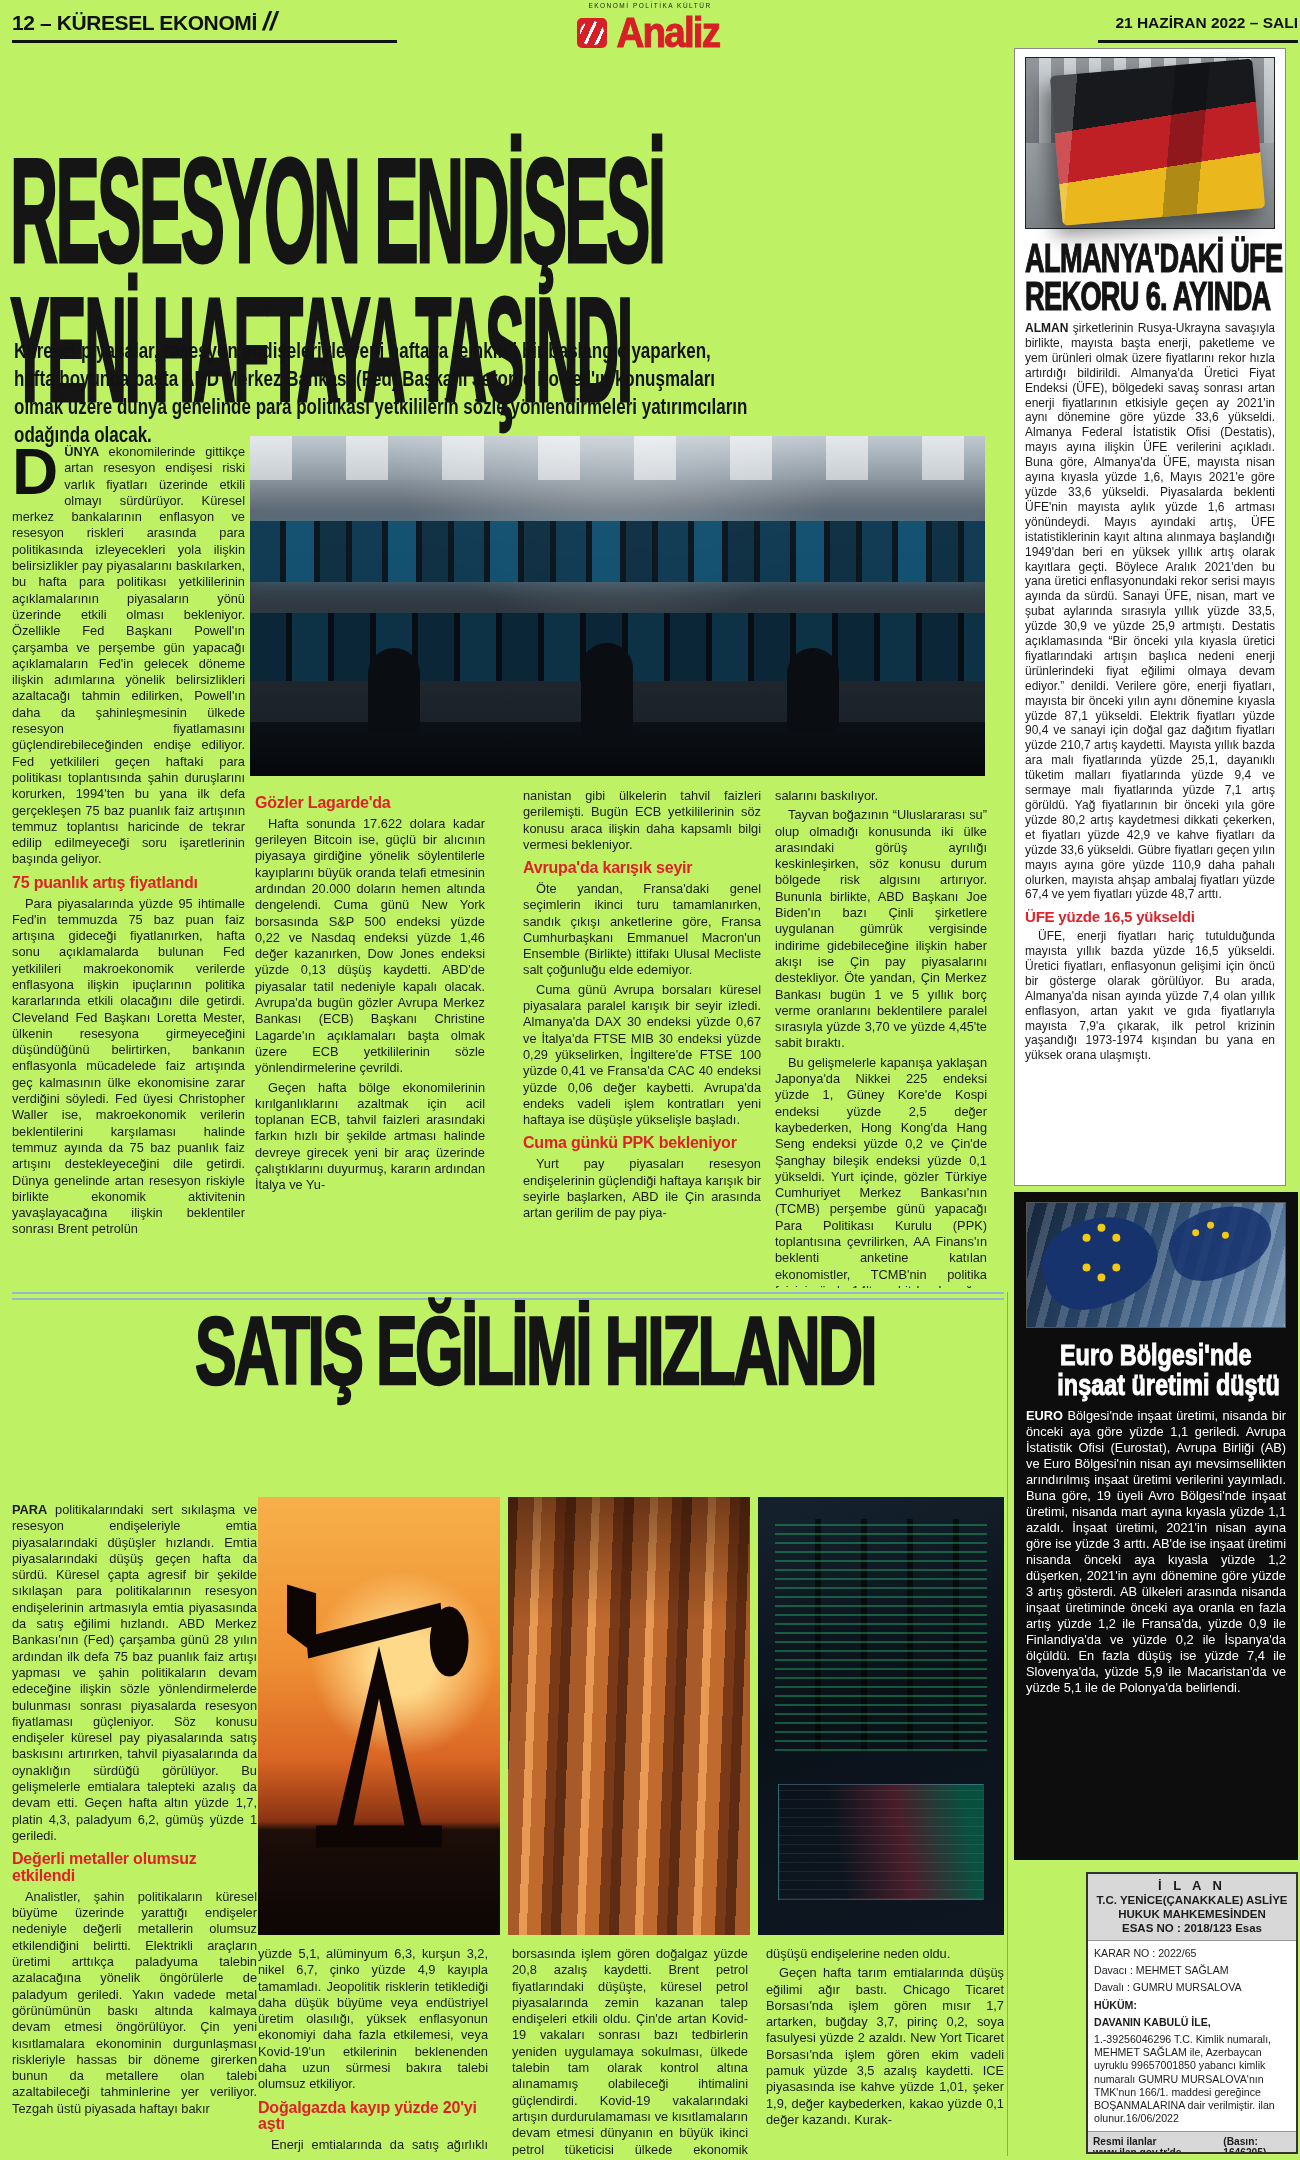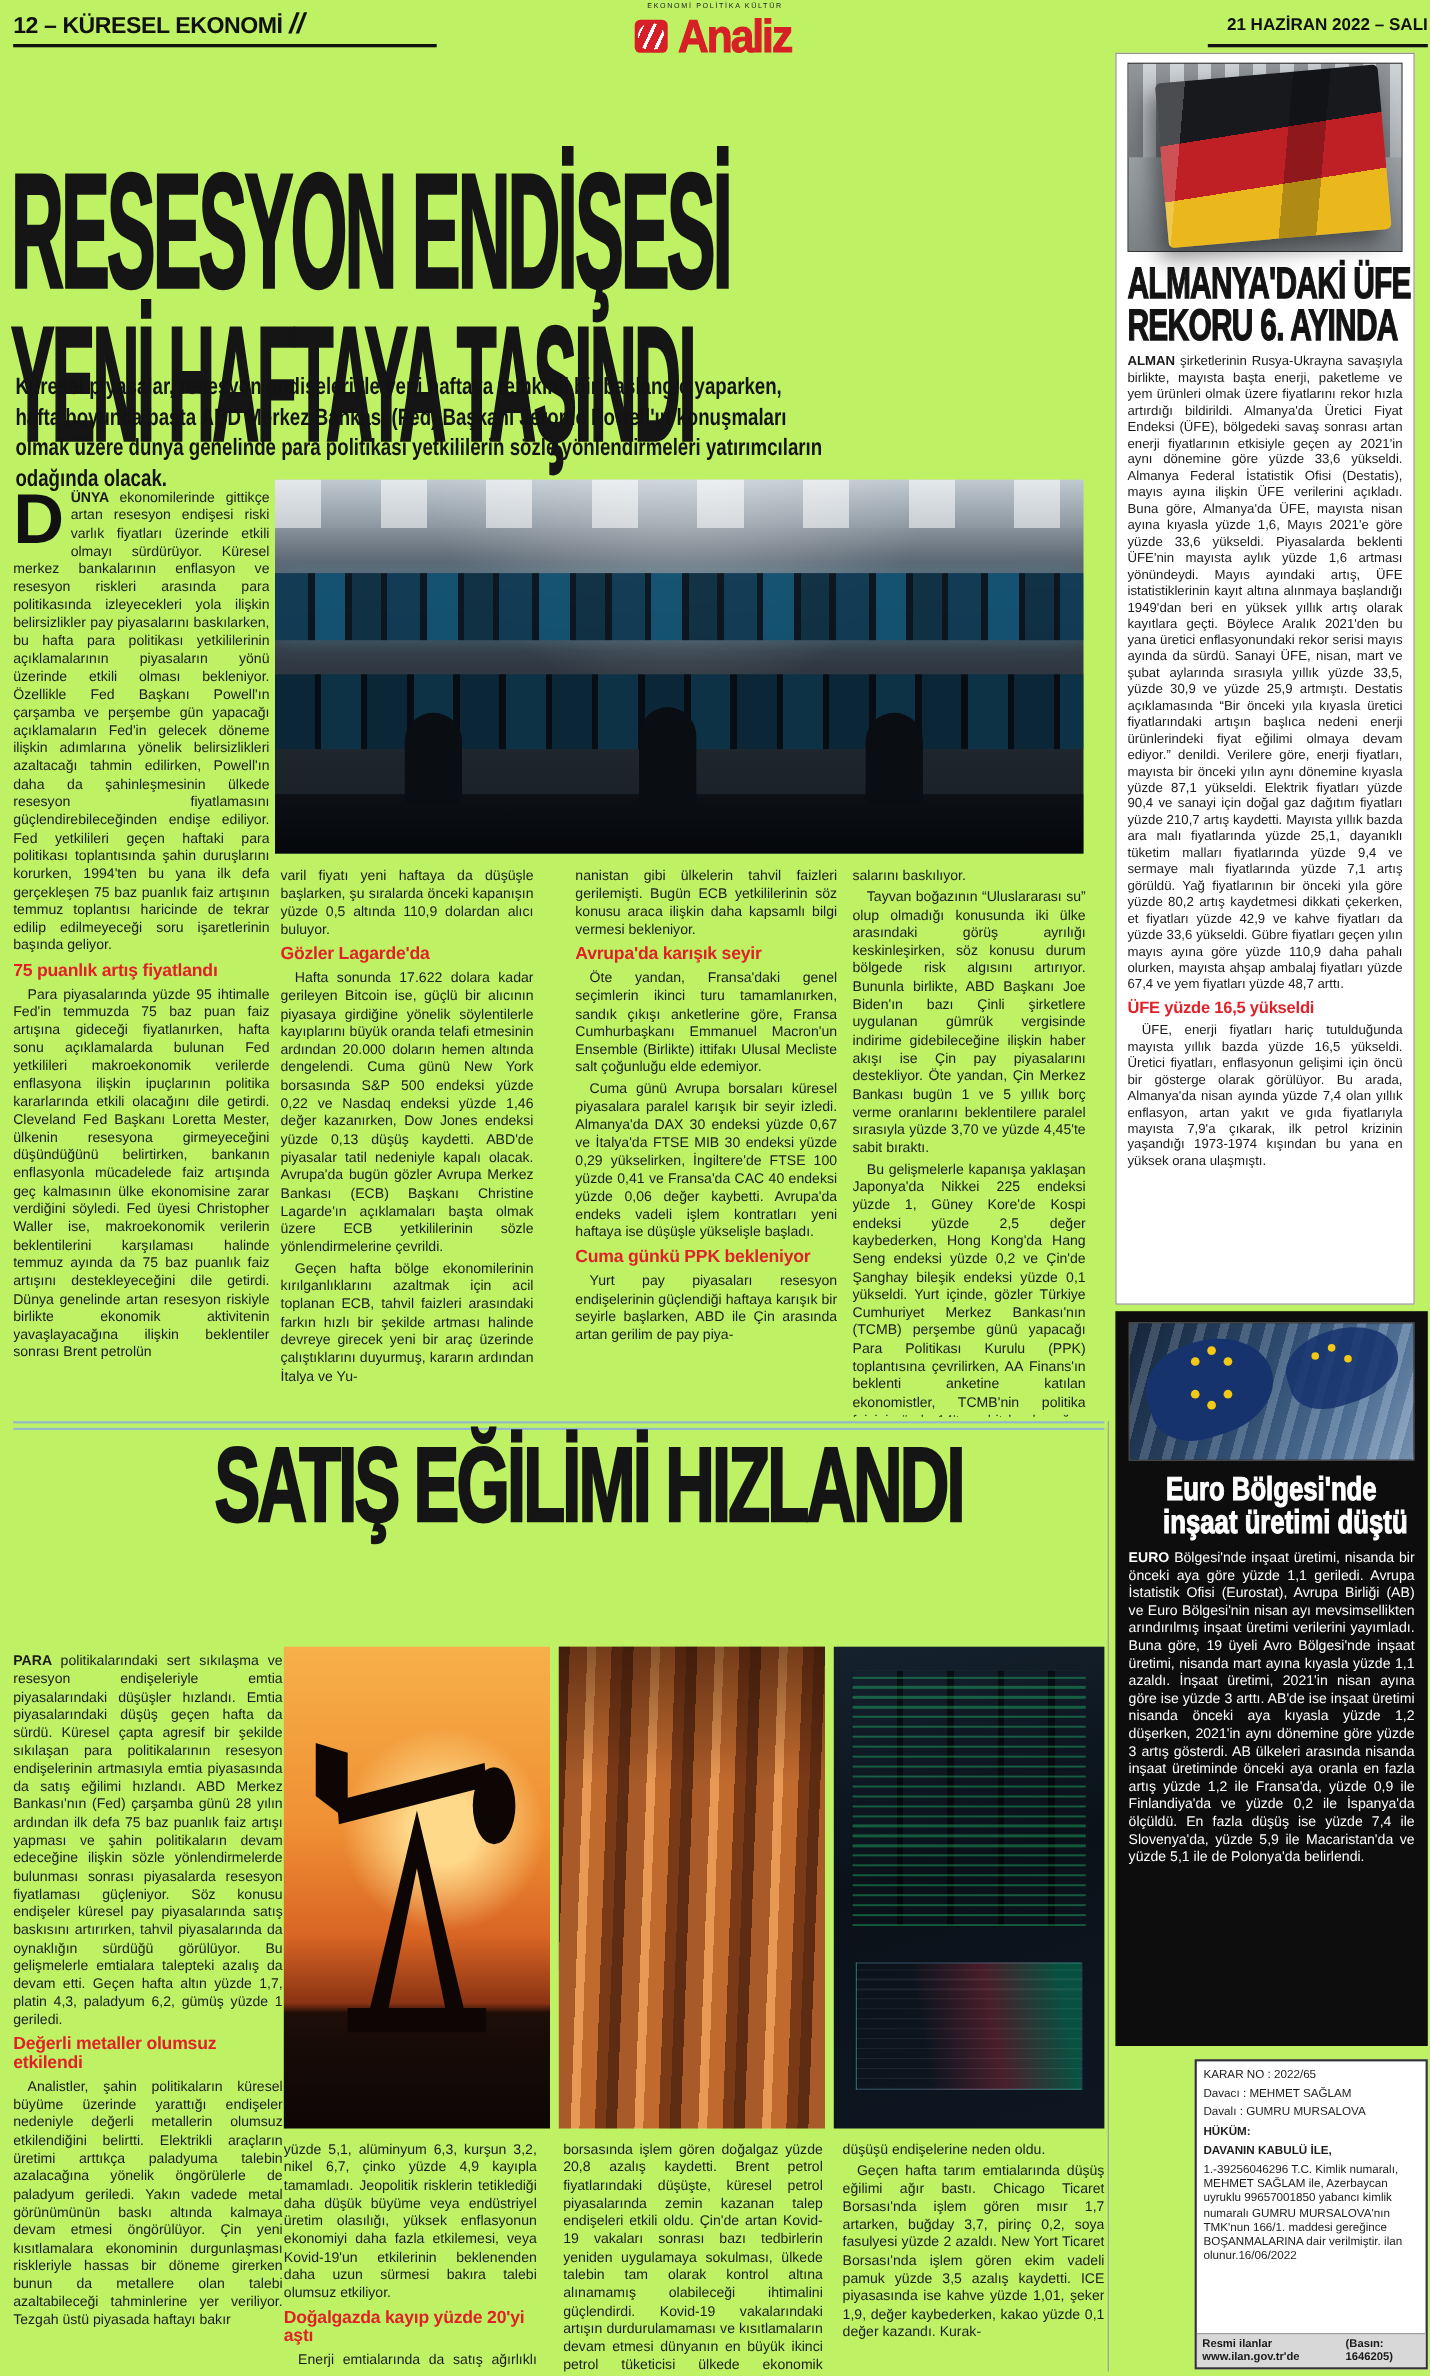--- a/index.html
+++ b/index.html
@@ -160,21 +160,20 @@
     <div class="tf-person tf-p2"></div>
     <div class="tf-person tf-p3"></div>
   </div>
 
   <div class="abs newscol col1">
       <p class="para nodent"><span class="drop">D</span><strong>ÜNYA </strong>ekonomilerinde gittikçe artan resesyon endişesi riski varlık fiyatları üzerinde etkili olmayı sürdürüyor. Küresel merkez bankalarının enflasyon ve resesyon riskleri arasında para politikasında izleyecekleri yola ilişkin belirsizlikler pay piyasalarını baskılarken, bu hafta para politikası yetkililerinin açıklamalarının piyasaların yönü üzerinde etkili olması bekleniyor. Özellikle Fed Başkanı Powell'ın çarşamba ve perşembe gün yapacağı açıklamaların Fed'in gelecek döneme ilişkin adımlarına yönelik belirsizlikleri azaltacağı tahmin edilirken, Powell'ın daha da şahinleşmesinin ülkede resesyon fiyatlamasını güçlendirebileceğinden endişe ediliyor. Fed yetkilileri geçen haftaki para politikası toplantısında şahin duruşlarını korurken, 1994'ten bu yana ilk defa gerçekleşen 75 baz puanlık faiz artışının temmuz toplantısı haricinde de tekrar edilip edilmeyeceği soru işaretlerinin başında geliyor.</p>
       <h4 class="sub">75 puanlık artış fiyatlandı</h4>
       <p class="para">Para piyasalarında yüzde 95 ihtimalle Fed'in temmuzda 75 baz puan faiz artışına gideceği fiyatlanırken, hafta sonu açıklamalarda bulunan Fed yetkilileri makroekonomik verilerde enflasyona ilişkin ipuçlarının politika kararlarında etkili olacağını dile getirdi. Cleveland Fed Başkanı Loretta Mester, ülkenin resesyona girmeyeceğini düşündüğünü belirtirken, bankanın enflasyonla mücadelede faiz artışında geç kalmasının ülke ekonomisine zarar verdiğini söyledi. Fed üyesi Christopher Waller ise, makroekonomik verilerin beklentilerini karşılaması halinde temmuz ayında da 75 baz puanlık faiz artışını destekleyeceğini dile getirdi. Dünya genelinde artan resesyon riskiyle birlikte ekonomik aktivitenin yavaşlayacağına ilişkin beklentiler sonrası Brent petrolün</p>
     </div>
   <div class="abs newscol col2">
-      <p class="para nodent">varil fiyatı yeni haftaya da düşüşle başlarken, şu sıralarda önceki kapanışın yüzde 0,5 altında 110,9 dolardan alıcı buluyor.</p>
       <h4 class="sub">Gözler Lagarde'da</h4>
       <p class="para">Hafta sonunda 17.622 dolara kadar gerileyen Bitcoin ise, güçlü bir alıcının piyasaya girdiğine yönelik söylentilerle kayıplarını büyük oranda telafi etmesinin ardından 20.000 doların hemen altında dengelendi. Cuma günü New York borsasında S&amp;P 500 endeksi yüzde 0,22 ve Nasdaq endeksi yüzde 1,46 değer kazanırken, Dow Jones endeksi yüzde 0,13 düşüş kaydetti. ABD'de piyasalar tatil nedeniyle kapalı olacak. Avrupa'da bugün gözler Avrupa Merkez Bankası (ECB) Başkanı Christine Lagarde'ın açıklamaları başta olmak üzere ECB yetkililerinin sözle yönlendirmelerine çevrildi.</p>
       <p class="para">Geçen hafta bölge ekonomilerinin kırılganlıklarını azaltmak için acil toplanan ECB, tahvil faizleri arasındaki farkın hızlı bir şekilde artması halinde devreye girecek yeni bir araç üzerinde çalıştıklarını duyurmuş, kararın ardından İtalya ve Yu-</p>
     </div>
   <div class="abs newscol col3">
       <p class="para nodent">nanistan gibi ülkelerin tahvil faizleri gerilemişti. Bugün ECB yetkililerinin söz konusu araca ilişkin daha kapsamlı bilgi vermesi bekleniyor.</p>
       <h4 class="sub">Avrupa'da karışık seyir</h4>
       <p class="para">Öte yandan, Fransa'daki genel seçimlerin ikinci turu tamamlanırken, sandık çıkışı anketlerine göre, Fransa Cumhurbaşkanı Emmanuel Macron'un Ensemble (Birlikte) ittifakı Ulusal Mecliste salt çoğunluğu elde edemiyor.</p>
       <p class="para">Cuma günü Avrupa borsaları küresel piyasalara paralel karışık bir seyir izledi. Almanya'da DAX 30 endeksi yüzde 0,67 ve İtalya'da FTSE MIB 30 endeksi yüzde 0,29 yükselirken, İngiltere'de FTSE 100 yüzde 0,41 ve Fransa'da CAC 40 endeksi yüzde 0,06 değer kaybetti. Avrupa'da endeks vadeli işlem kontratları yeni haftaya ise düşüşle yükselişle başladı.</p>
       <h4 class="sub">Cuma günkü PPK bekleniyor</h4>
@@ -265,20 +264,26 @@
     <h3 class="euro-title">
       <span class="cond">Euro Bölgesi'nde</span><br>
       <span class="cond">inşaat üretimi düştü</span>
     </h3>
     <div class="euro-body">
         <p class="para nodent"><strong>EURO </strong>Bölgesi'nde inşaat üretimi, nisanda bir önceki aya göre yüzde 1,1 geriledi. Avrupa İstatistik Ofisi (Eurostat), Avrupa Birliği (AB) ve Euro Bölgesi'nin nisan ayı mevsimsellikten arındırılmış inşaat üretimi verilerini yayımladı. Buna göre, 19 üyeli Avro Bölgesi'nde inşaat üretimi, nisanda mart ayına kıyasla yüzde 1,1 azaldı. İnşaat üretimi, 2021'in nisan ayına göre ise yüzde 3 arttı. AB'de ise inşaat üretimi nisanda önceki aya kıyasla yüzde 1,2 düşerken, 2021'in aynı dönemine göre yüzde 3 artış gösterdi. AB ülkeleri arasında nisanda inşaat üretiminde önceki aya oranla en fazla artış yüzde 1,2 ile Fransa'da, yüzde 0,9 ile Finlandiya'da ve yüzde 0,2 ile İspanya'da ölçüldü. En fazla düşüş ise yüzde 7,4 ile Slovenya'da, yüzde 5,9 ile Macaristan'da ve yüzde 5,1 ile de Polonya'da belirlendi.</p>
       </div>
   </section>
 
   <section class="abs ilan">
+    <div class="ilan-head">
+        <p class="para big">İ L A N</p>
+        <p class="para">T.C. YENİCE(ÇANAKKALE) ASLİYE</p>
+        <p class="para">HUKUK MAHKEMESİNDEN</p>
+        <p class="para">ESAS NO : 2018/123 Esas</p>
+      </div>
     <div class="ilan-body">
         <p class="para">KARAR NO : 2022/65</p>
         <p class="para">Davacı : MEHMET SAĞLAM</p>
         <p class="para">Davalı : GUMRU MURSALOVA</p>
         <p class="para b">HÜKÜM:</p>
         <p class="para b">DAVANIN KABULÜ İLE,</p>
         <p class="para">1.-39256046296 T.C. Kimlik numaralı, MEHMET SAĞLAM ile, Azerbaycan uyruklu 99657001850 yabancı kimlik numaralı GUMRU MURSALOVA'nın TMK'nun 166/1. maddesi gereğince BOŞANMALARINA dair verilmiştir. ilan olunur.16/06/2022</p>
       </div>
     <div class="ilan-foot">
       <span>Resmi ilanlar www.ilan.gov.tr'de</span>

